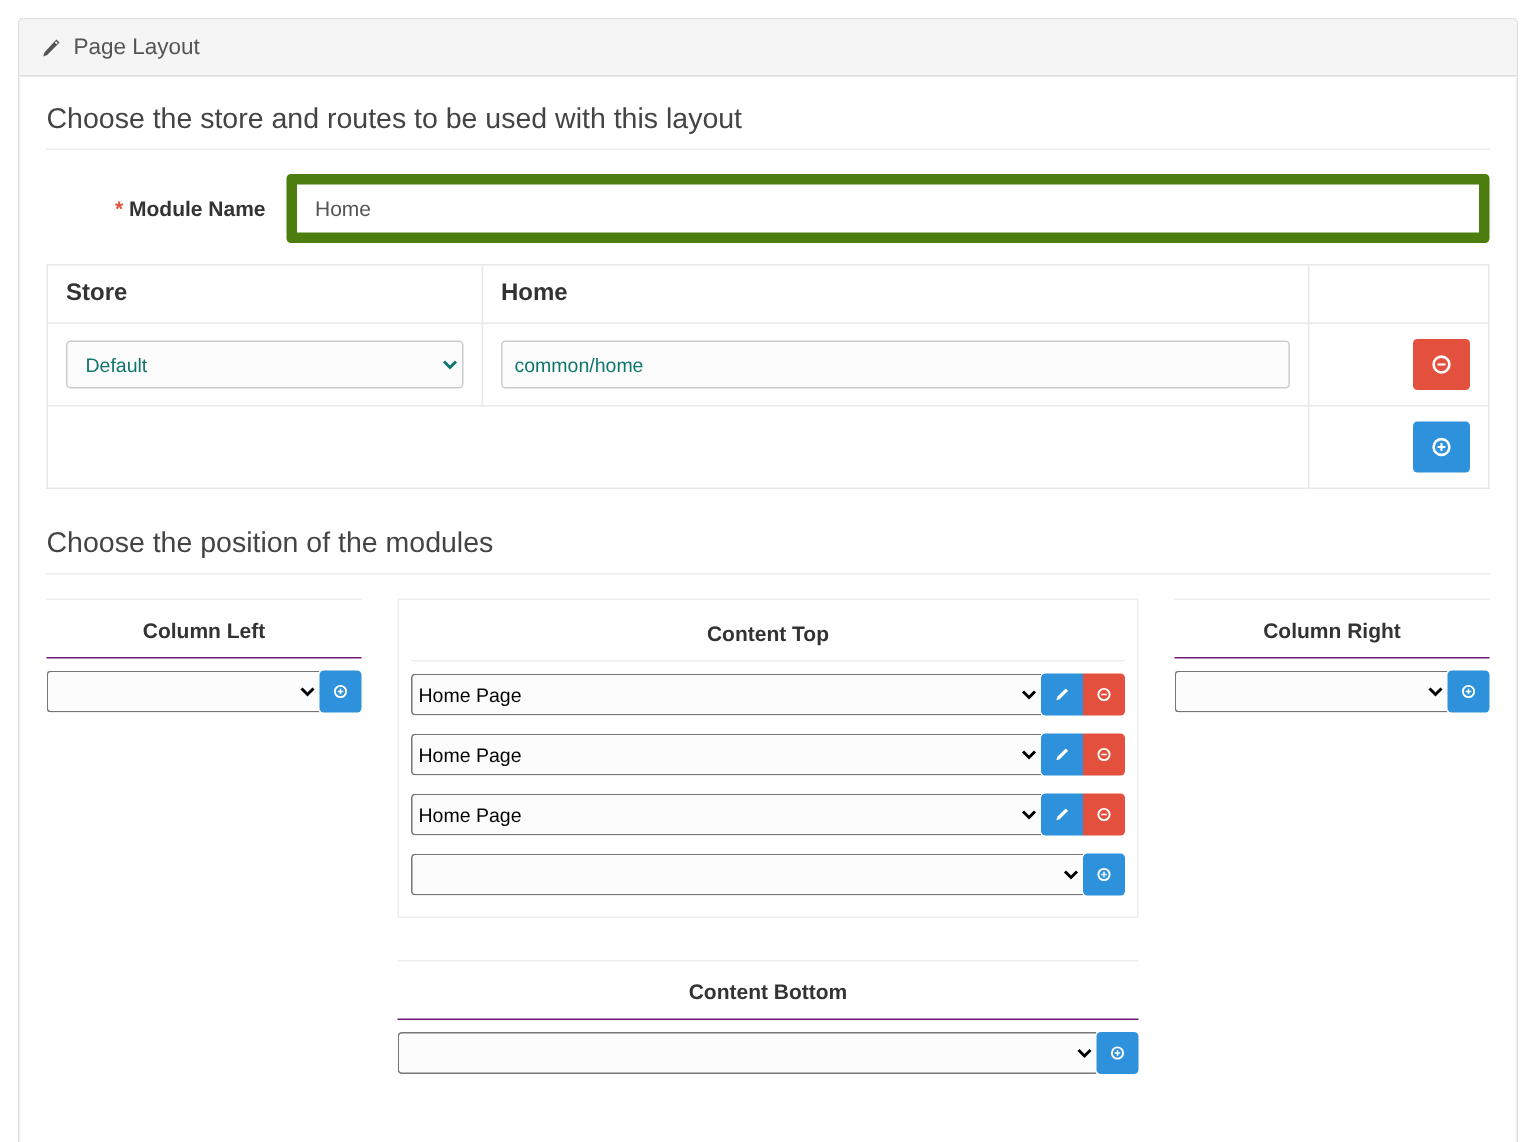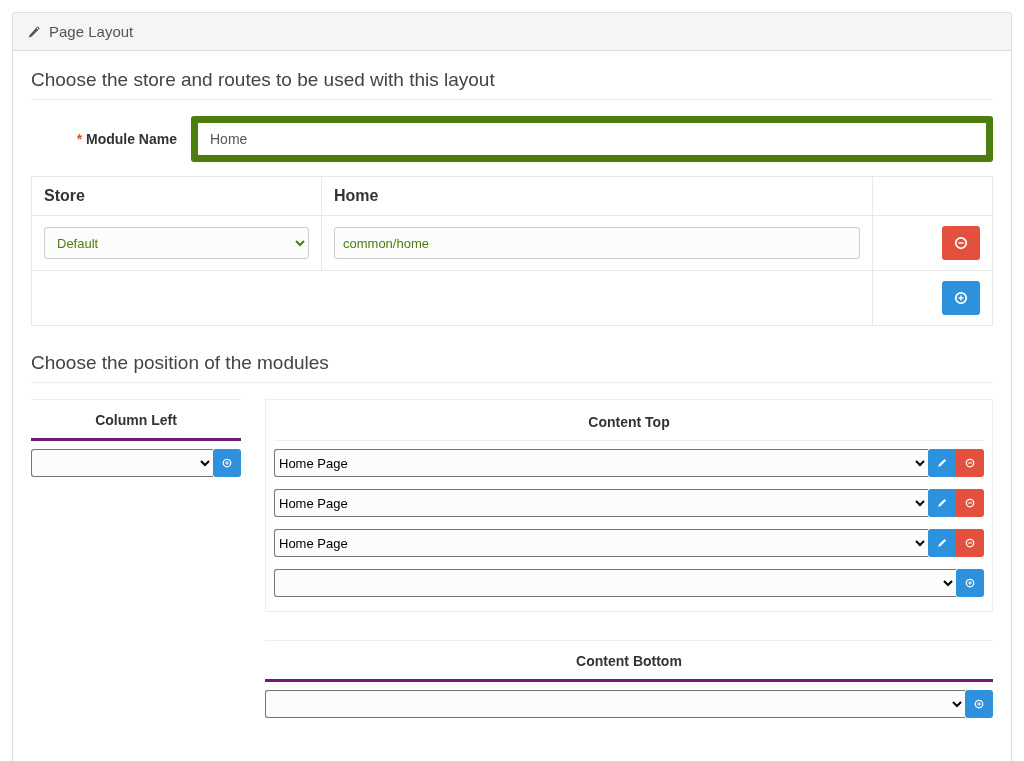--- a/index.html
+++ b/index.html
@@ -85,21 +85,21 @@
   table.routes td.action {
     text-align: right;
     width: 120px;
   }
   select.form-control, input.form-control {
     width: 100%;
     padding: 6px 8px;
     border: 1px solid #ccc;
     border-radius: 3px;
     font-size: 13px;
-    color: #4d7c0f;
+    color: #0f766e;
     background: #fcfcfc;
     height: 32px;
   }
   .btn {
     display: inline-flex;
     align-items: center;
     justify-content: center;
     width: 38px;
     height: 34px;
     border: none;
@@ -137,21 +137,21 @@
     border-top: 1px solid #eee;
     padding-top: 6px;
     margin-bottom: 8px;
   }
   .pos-title {
     text-align: center;
     font-weight: 700;
     font-size: 14px;
     color: #333;
     padding: 6px 0 10px 0;
-    border-bottom: 3px solid #701a75;
+    border-bottom: 1px solid #701a75;
     margin-bottom: 8px;
   }
   .module-row {
     display: flex;
     margin-bottom: 12px;
     align-items: stretch;
   }
   .module-row select {
     flex: 1;
     border-radius: 3px 0 0 3px;
@@ -370,18 +370,39 @@
                         <rect x="5" y="7.2" width="6" height="1.6"></rect>
                         <rect x="7.2" y="5" width="1.6" height="6"></rect>
                       </svg>
                   </span>
                 </button>
               </div>
             </div>
           </div>
         </div>
 
+        <div class="pos-col pos-right">
+          <div class="pos-block">
+            <div class="pos-title">Column Right</div>
+            <div class="module-row">
+              <select>
+                <option></option>
+              </select>
+              <div class="btn-group">
+                <button class="btn btn-primary btn-sm">
+                  <span>
+                    <svg class="icon-sm" viewBox="0 0 16 16" fill="#fff">
+                        <circle cx="8" cy="8" r="6" fill="none" stroke="#fff" stroke-width="2"></circle>
+                        <rect x="5" y="7.2" width="6" height="1.6"></rect>
+                        <rect x="7.2" y="5" width="1.6" height="6"></rect>
+                      </svg>
+                  </span>
+                </button>
+              </div>
+            </div>
+          </div>
+        </div>
 
       </div>
     </fieldset>
 
   </div>
 </div>
 
 </body></html>

